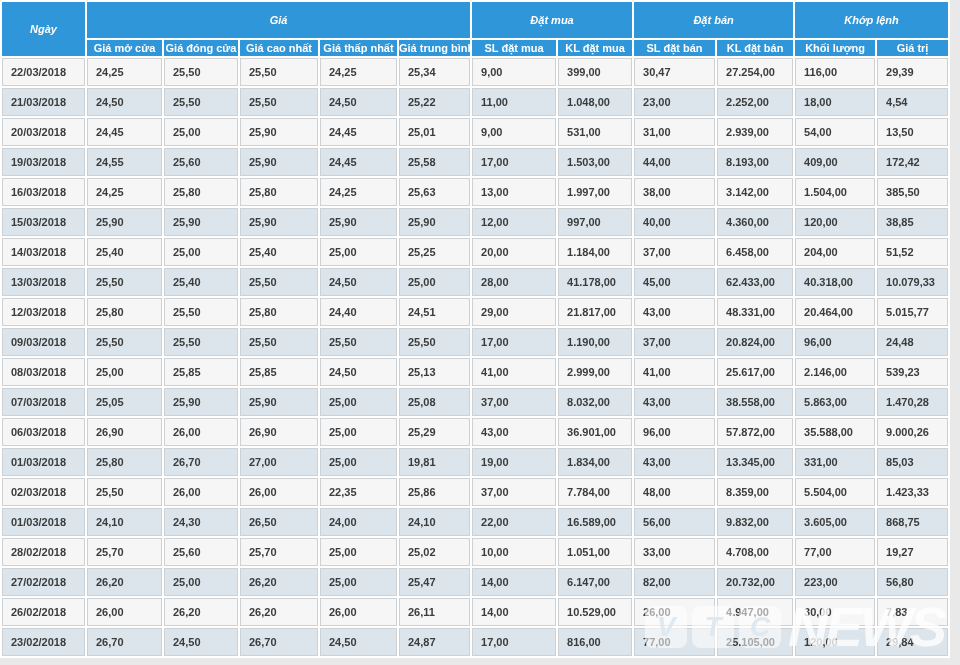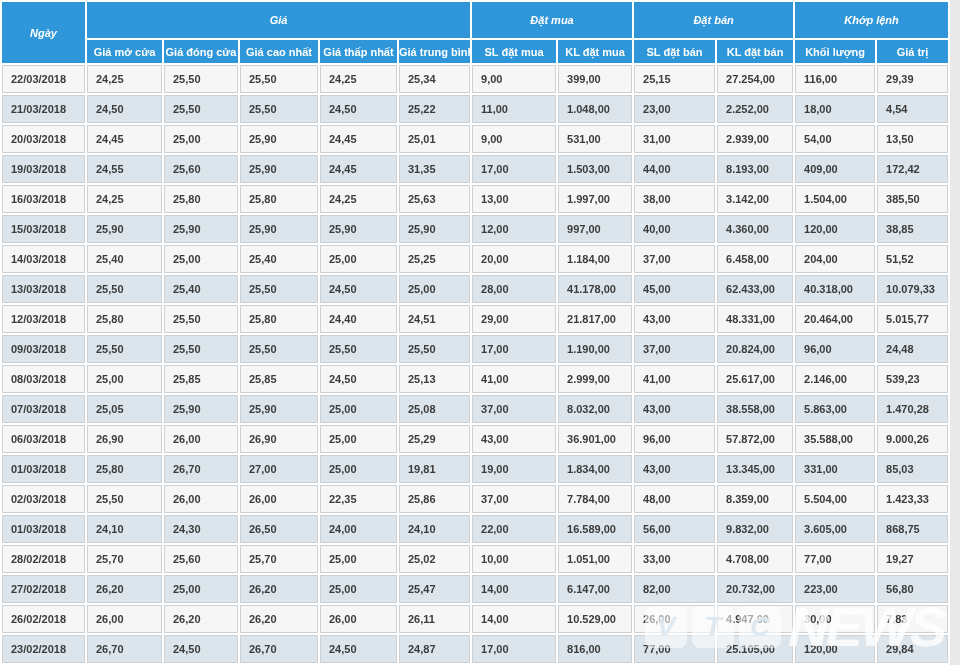--- a/index.html
+++ b/index.html
@@ -21,21 +21,21 @@
     background:#2e96d9;
     color:#ffffff;
     font-size:11px;
     font-weight:bold;
     text-align:center;
     vertical-align:middle;
     overflow:hidden;
     white-space:nowrap;
   }
   tr.group-row th { height:36px;font-style:italic; }
-  tr.sub-row th { height:23px; }
+  tr.sub-row th { height:16px; }
   td {
     font-size:11px;
     font-weight:bold;
     color:#3c3c3c;
     padding-left:8px;
     border:1px solid #cdd1d4;
     height:28px;
     vertical-align:middle;
     background:#f6f6f6;
     overflow:hidden;
@@ -116,21 +116,21 @@
   <tbody>
       <tr>
         <td>22/03/2018</td>
         <td>24,25</td>
         <td>25,50</td>
         <td>25,50</td>
         <td>24,25</td>
         <td>25,34</td>
         <td>9,00</td>
         <td>399,00</td>
-        <td>25,15</td>
+        <td>30,47</td>
         <td>27.254,00</td>
         <td>116,00</td>
         <td>29,39</td>
       </tr>
       <tr>
         <td>21/03/2018</td>
         <td>24,50</td>
         <td>25,50</td>
         <td>25,50</td>
         <td>24,50</td>
@@ -155,21 +155,21 @@
         <td>2.939,00</td>
         <td>54,00</td>
         <td>13,50</td>
       </tr>
       <tr>
         <td>19/03/2018</td>
         <td>24,55</td>
         <td>25,60</td>
         <td>25,90</td>
         <td>24,45</td>
-        <td>31,35</td>
+        <td>25,58</td>
         <td>17,00</td>
         <td>1.503,00</td>
         <td>44,00</td>
         <td>8.193,00</td>
         <td>409,00</td>
         <td>172,42</td>
       </tr>
       <tr>
         <td>16/03/2018</td>
         <td>24,25</td>

